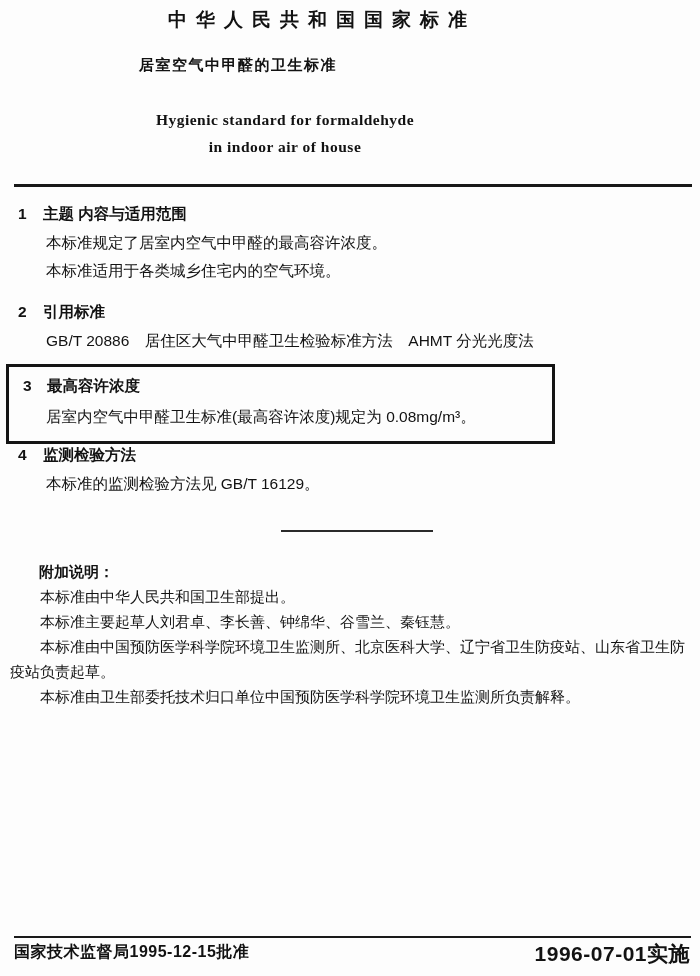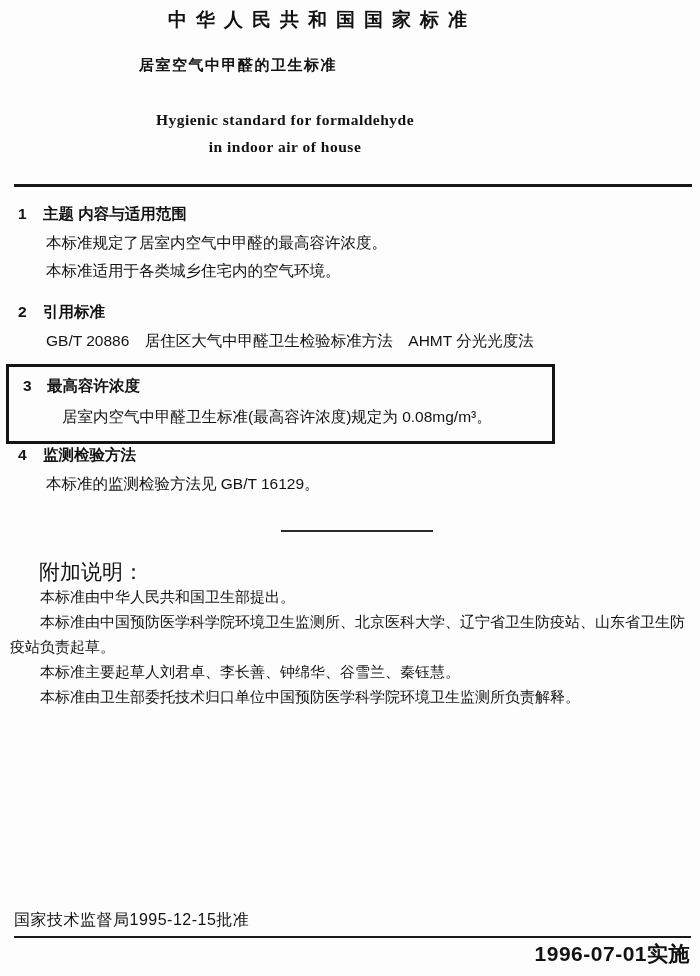--- a/index.html
+++ b/index.html
@@ -55,38 +55,38 @@
     padding-left: 15px; text-indent: 2em;
   }
   
   .box {
     position: absolute; top: 364px; left: 6px; width: 549px;
     border: 3px solid #141414; background: #fdfdfd;
     padding: 8px 0 11px 0;
   }
   .box .sec-head .num { margin-left: 14px; width: 24px; }
   .box .sec-body { margin-top: 7px; }
-  .box .sec-body p { line-height: 26px; padding-left: 6px; margin-left: 16px; }
+  .box .sec-body p { line-height: 26px; padding-left: 6px; }
   
   .rule-mid {
     position: absolute; top: 530px; left: 281px;
     width: 152px; height: 2px; background: #2a2a2a;
   }
   
   .appendix { position: absolute; top: 559px; left: 10px; width: 684px; }
-  .appendix .app-head { font-size: 21px; font-weight: 400; line-height: 25px; padding-left: 29px; }
+  .appendix .app-head { font-size: 15px; font-weight: 700; line-height: 25px; padding-left: 29px; }
   .appendix p { font-size: 15px; line-height: 25px; text-indent: 2em; }
   
   .rule-footer {
     position: absolute; top: 936px; left: 14px;
     width: 677px; height: 2px; background: #1a1a1a;
   }
   .footer-left {
-    position: absolute; top: 910px; left: 14px;
-    font-size: 16px; font-weight: 400; letter-spacing: 0.5px;
+    position: absolute; top: 942px; left: 14px;
+    font-size: 16px; font-weight: 700; letter-spacing: 0.5px;
     white-space: nowrap;
   }
   .footer-right {
     position: absolute; top: 940px; right: 10px;
     font-size: 21px; font-weight: 700; letter-spacing: 0.5px;
     white-space: nowrap;
   }
 </style>
 </head>
 <body>
@@ -144,22 +144,22 @@
     <div class="sec-body">
       <p>本标准的监测检验方法见 GB/T 16129。</p>
     </div>
   </div>
 
   <div class="rule-mid"></div>
 
   <div class="appendix">
     <div class="app-head">附加说明：</div>
     <p>本标准由中华人民共和国卫生部提出。</p>
+    <p>本标准主要起草人刘君卓、李长善、钟绵华、谷雪兰、秦钰慧。</p>
     <p>本标准由中国预防医学科学院环境卫生监测所、北京医科大学、辽宁省卫生防疫站、山东省卫生防疫站负责起草。</p>
-    <p>本标准主要起草人刘君卓、李长善、钟绵华、谷雪兰、秦钰慧。</p>
     <p>本标准由卫生部委托技术归口单位中国预防医学科学院环境卫生监测所负责解释。</p>
   </div>
 
   <div class="rule-footer"></div>
   <div class="footer-left">国家技术监督局1995-12-15批准</div>
   <div class="footer-right">1996-07-01实施</div>
 
 </div>
 
 </body></html>

